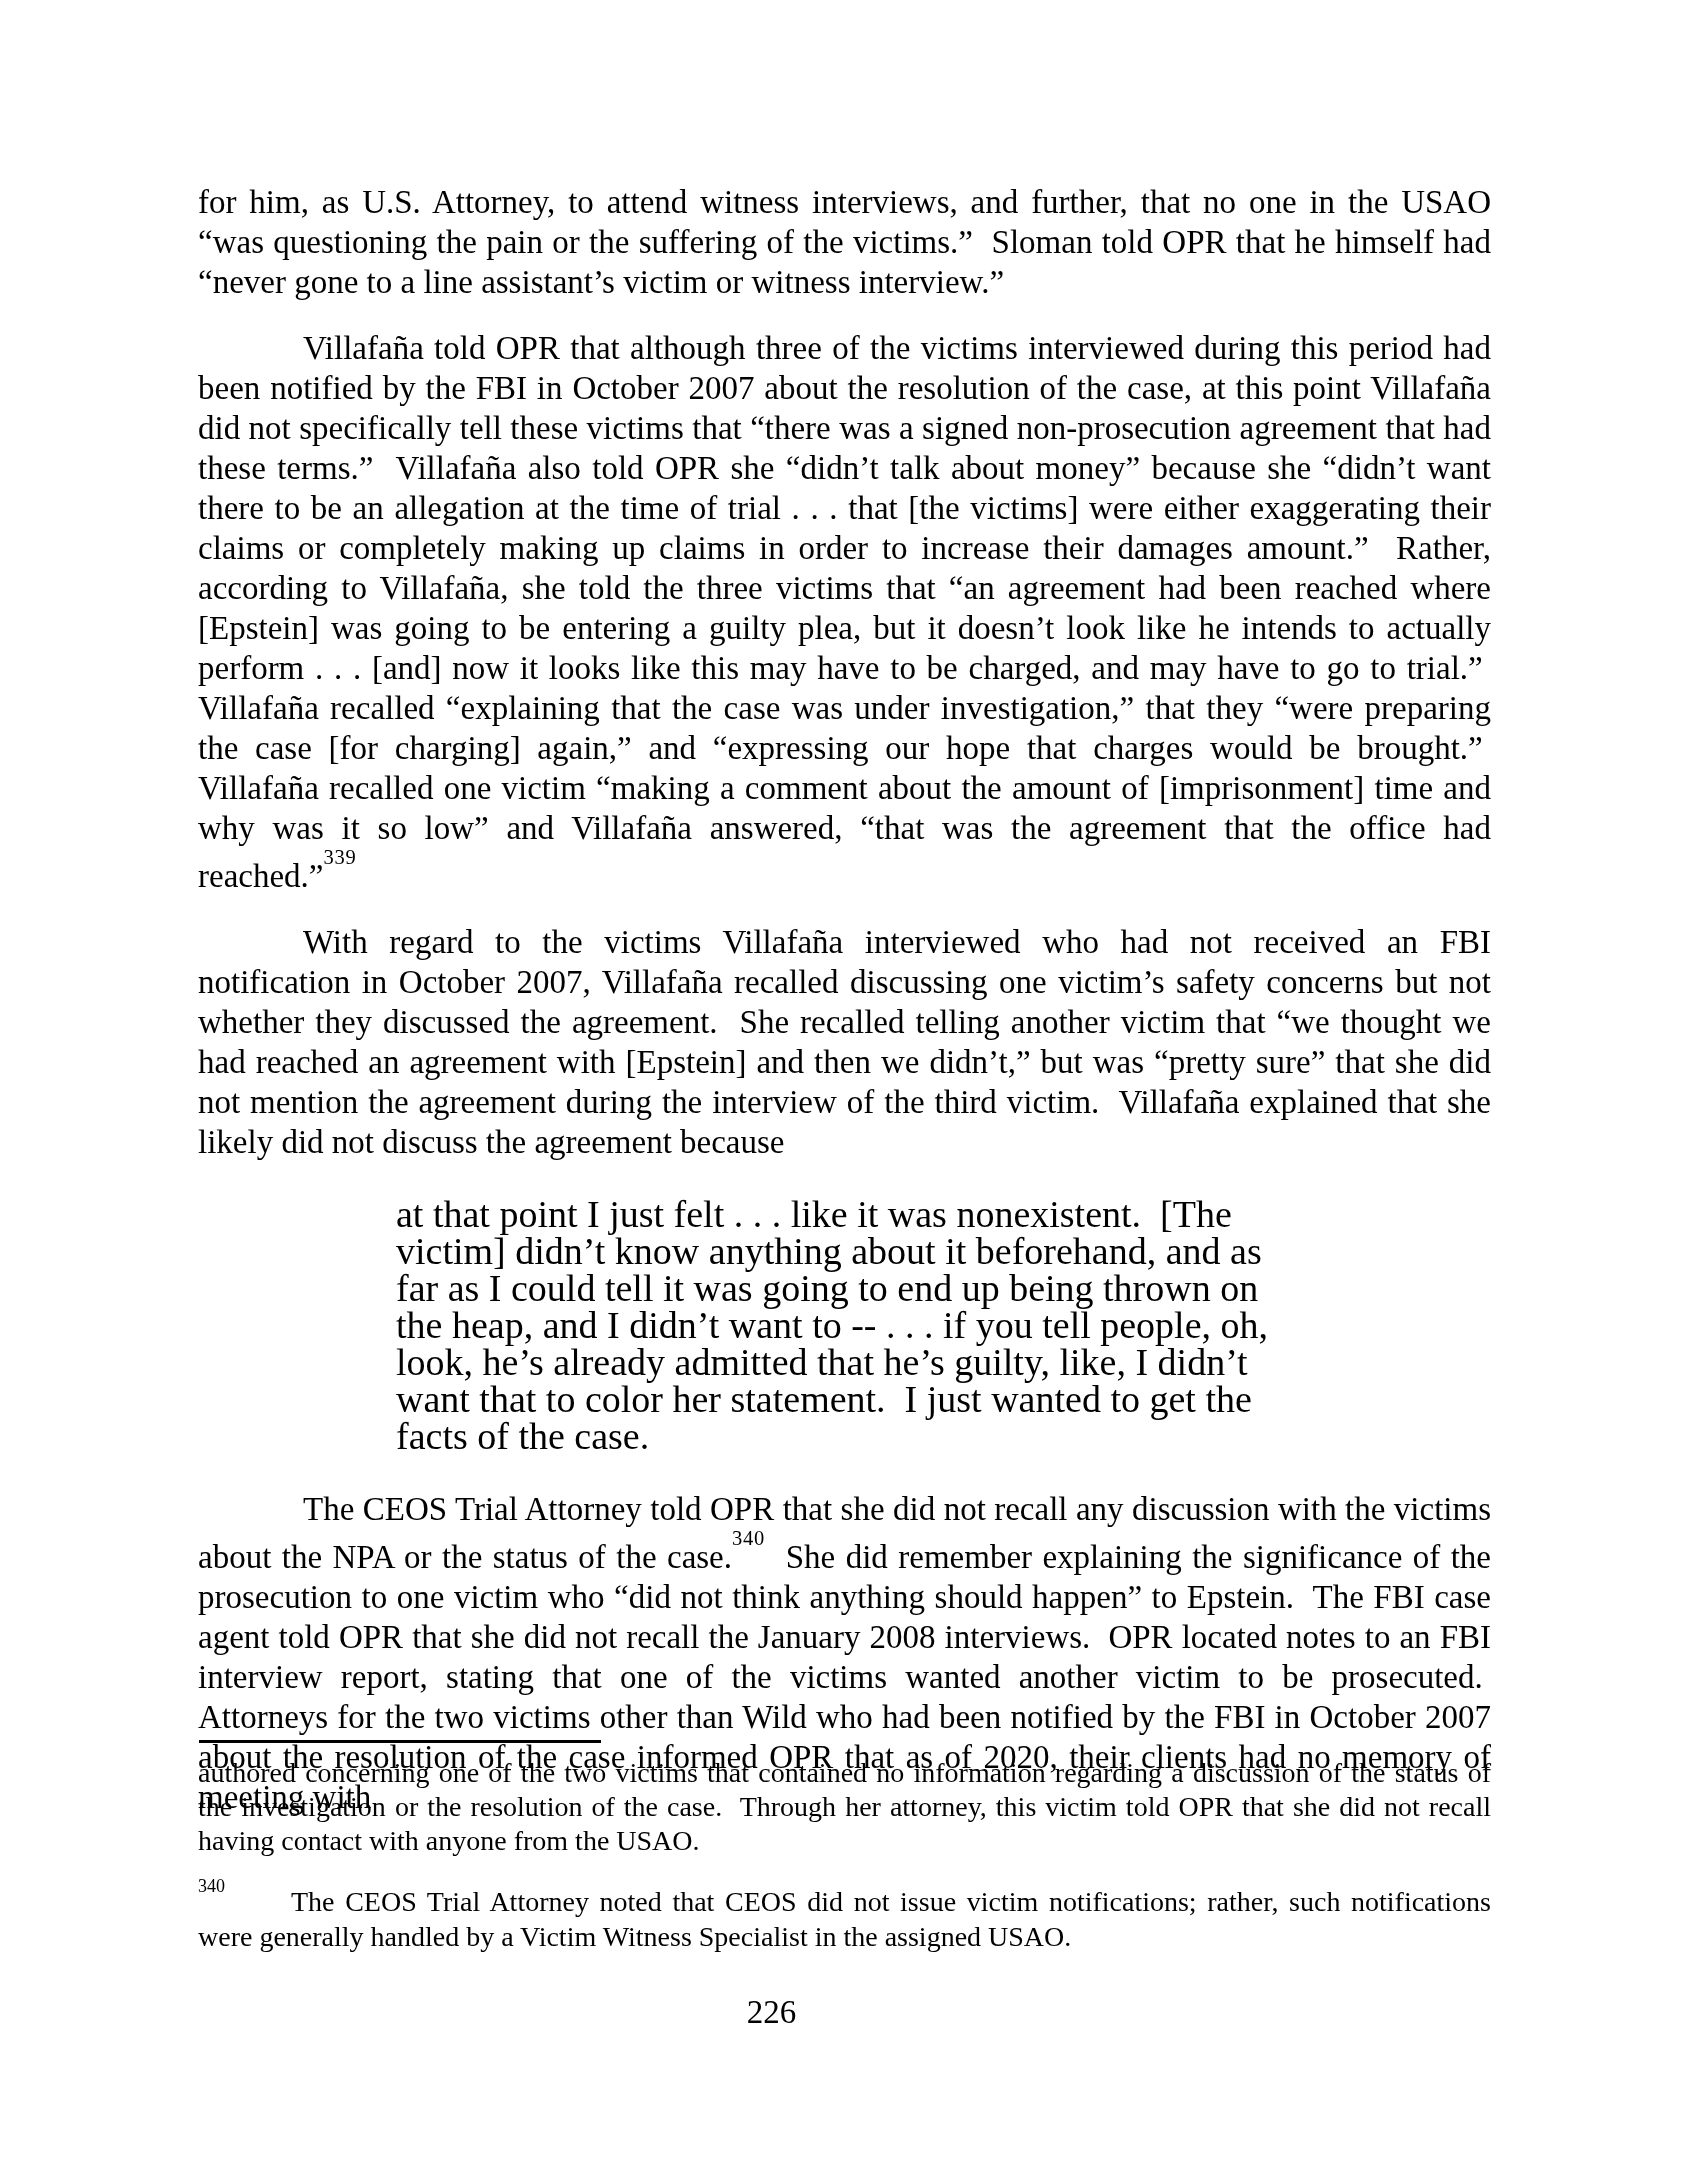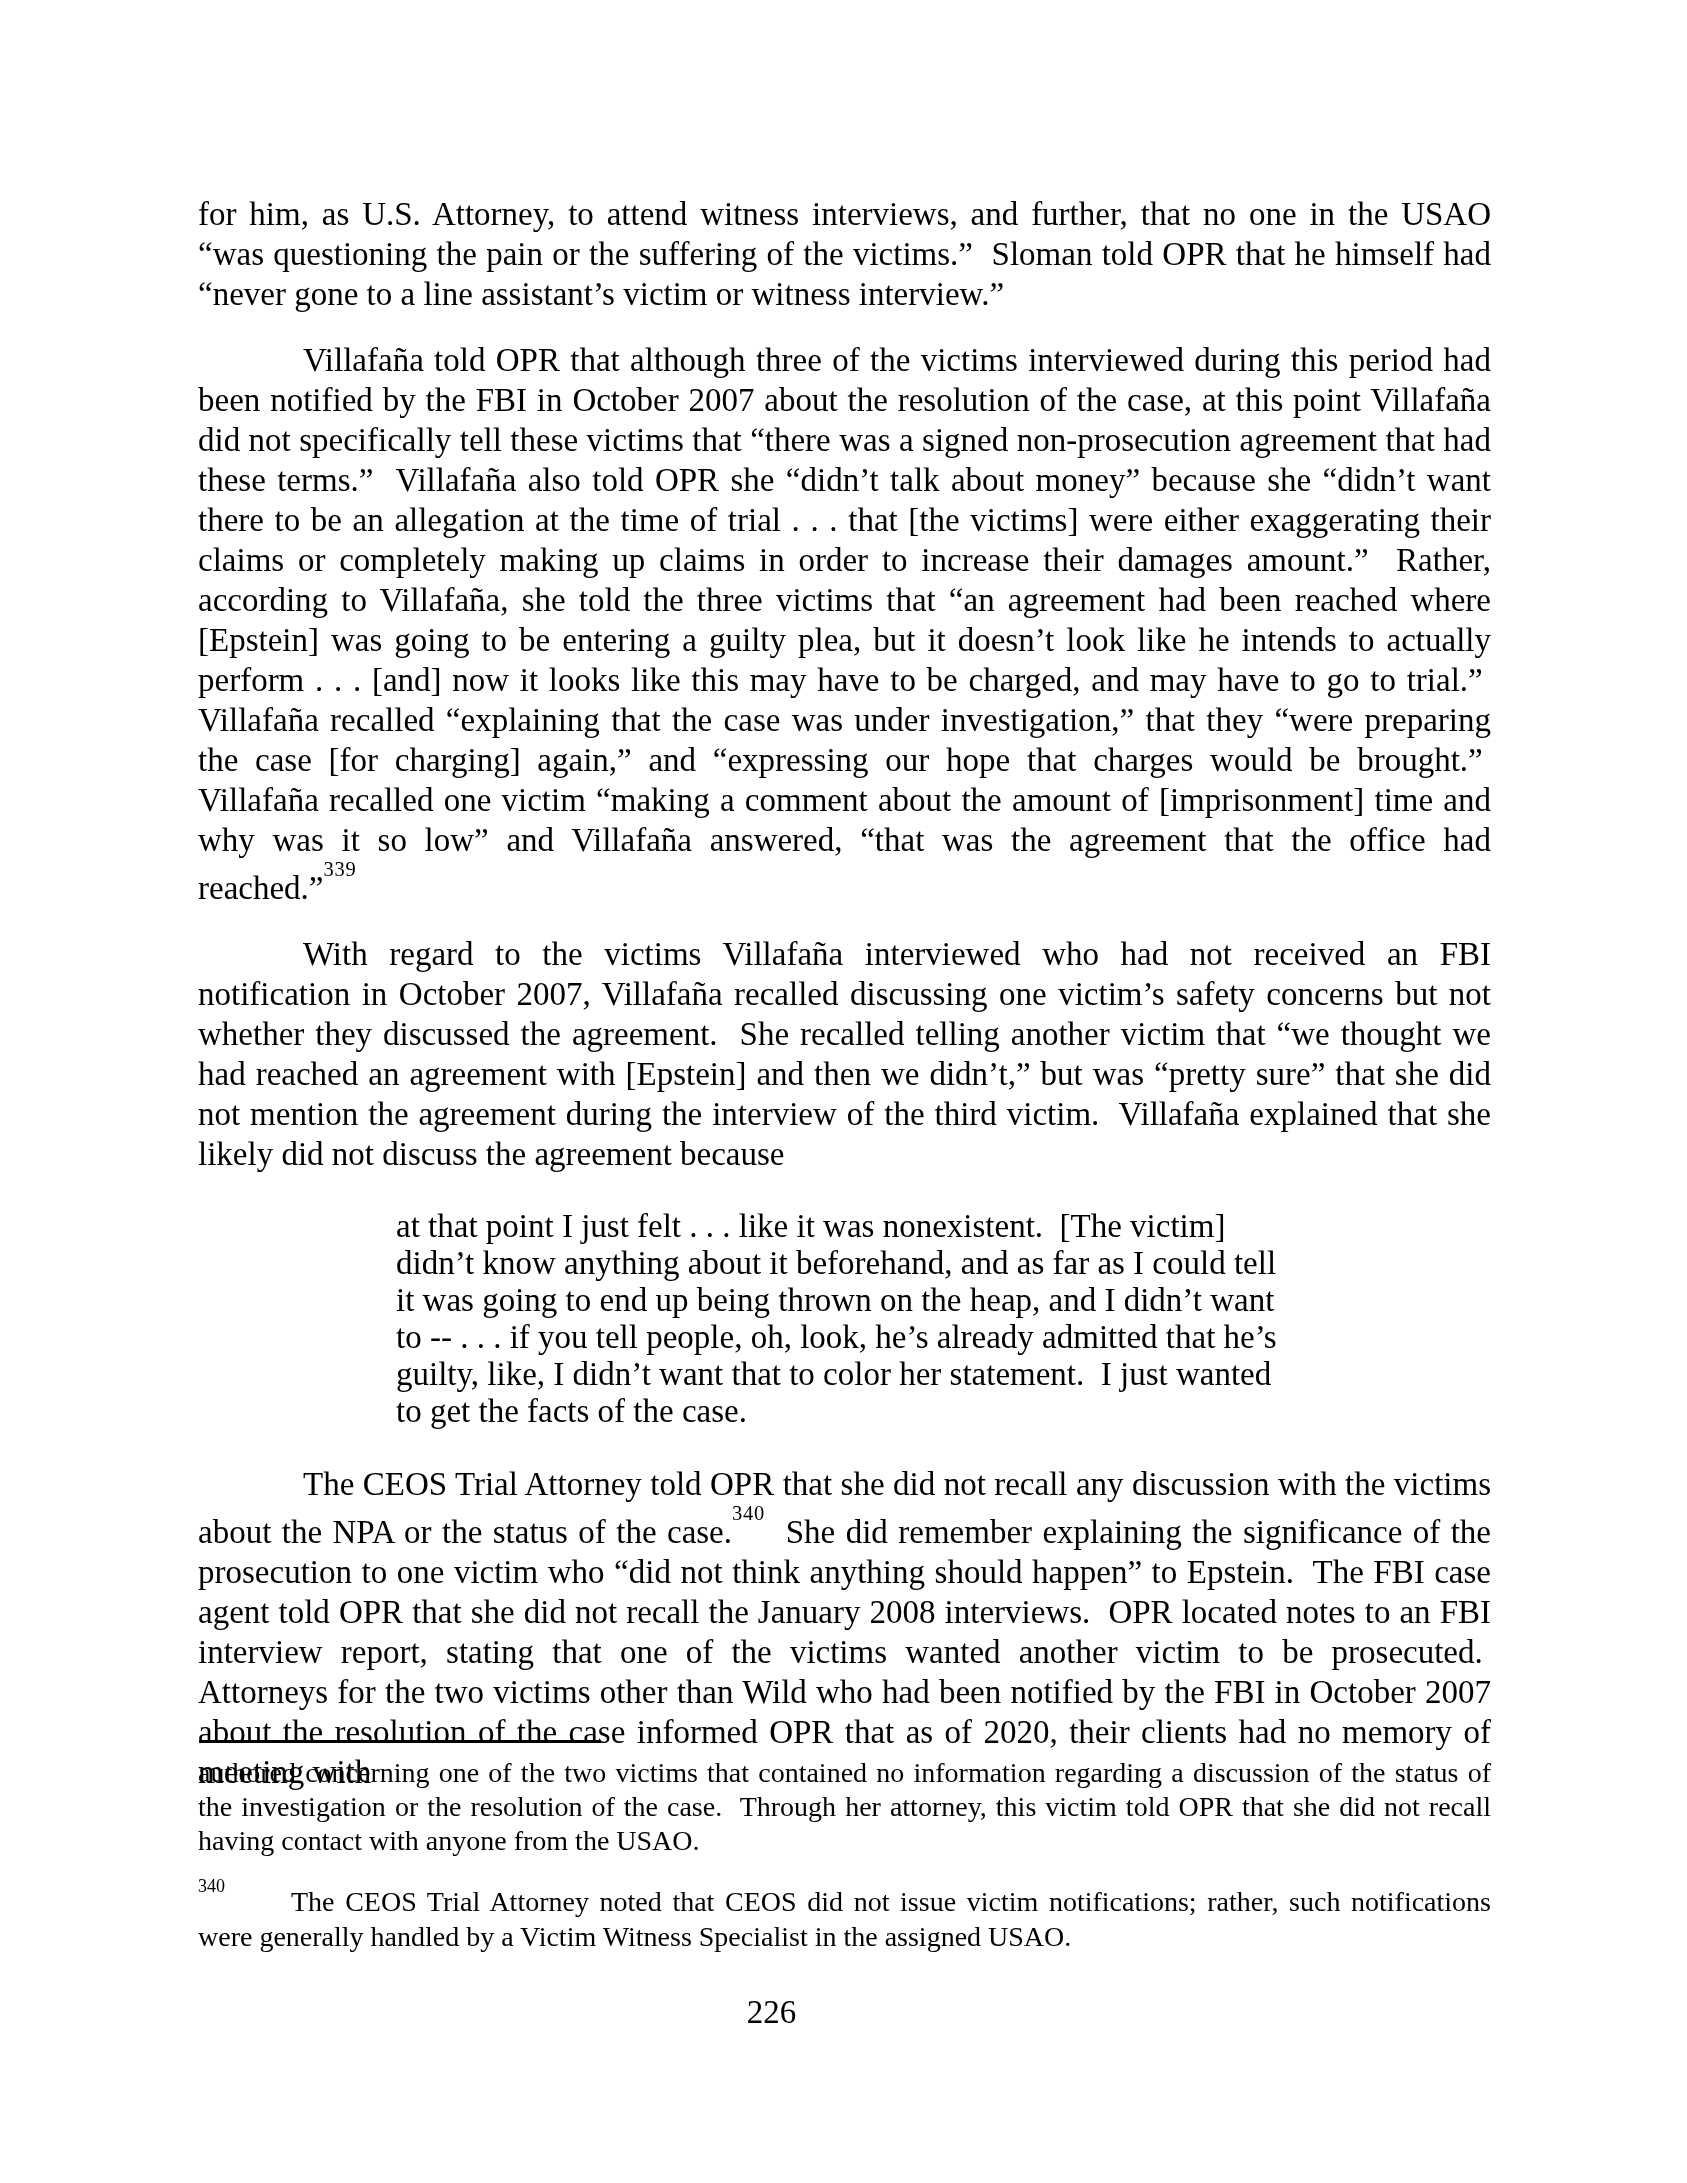--- a/index.html
+++ b/index.html
@@ -12,35 +12,35 @@
     width: 1687px;
     height: 2183px;
     background: #ffffff;
     font-family: "Liberation Serif", serif;
     color: #000000;
     overflow: hidden;
   }
   .content {
     position: absolute;
     left: 198px;
-    top: 194px;
+    top: 182px;
     width: 1293px;
   }
   .body-p {
     margin: 0 0 14.6px 0;
     font-size: 33px;
     line-height: 40px;
     text-align: justify;
   }
   .indent { text-indent: 105px; margin-top: 26px; }
   .quote {
     display: block;
     margin: 34px 0 34px 198px;
     width: 896px;
-    font-size: 33px;
+    font-size: 38px;
     line-height: 37px;
     text-align: left;
   }
   .fn-ref {
     font-size: 20.5px;
     position: relative;
     top: -0.55em;
     letter-spacing: 0.7px;
   }
   .footnote-area {

